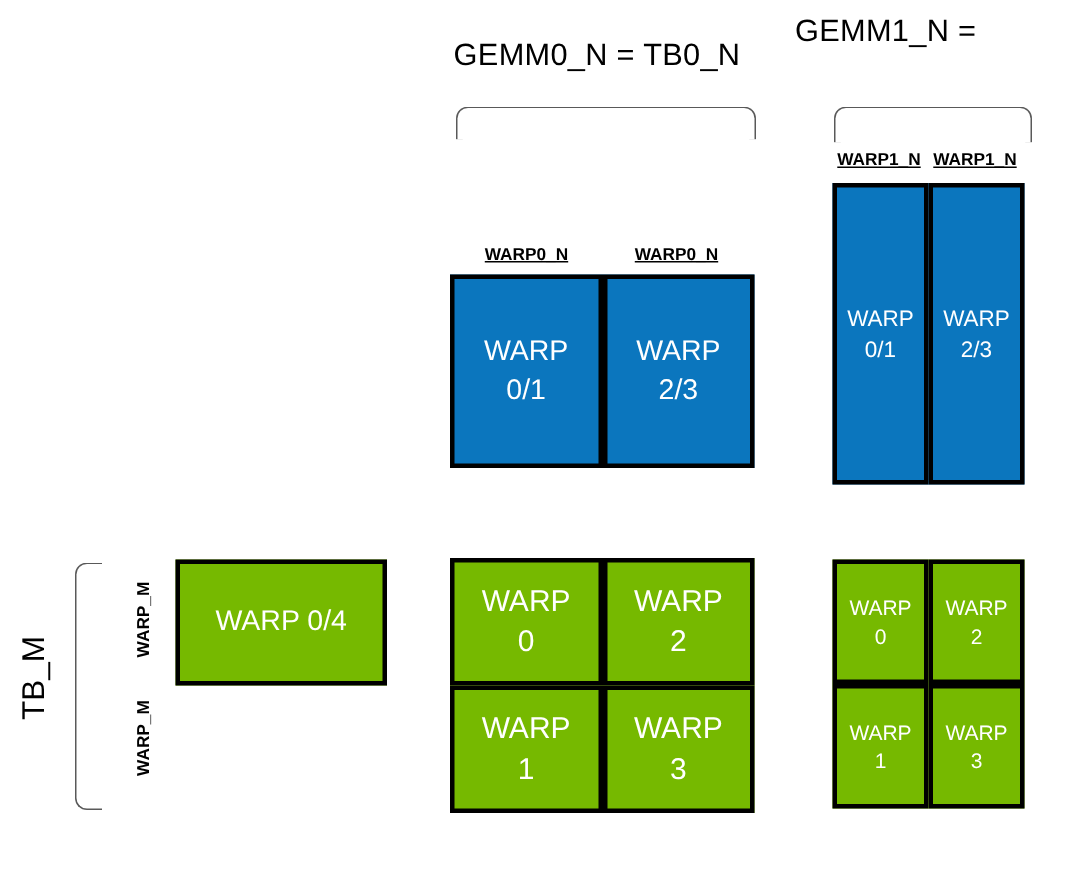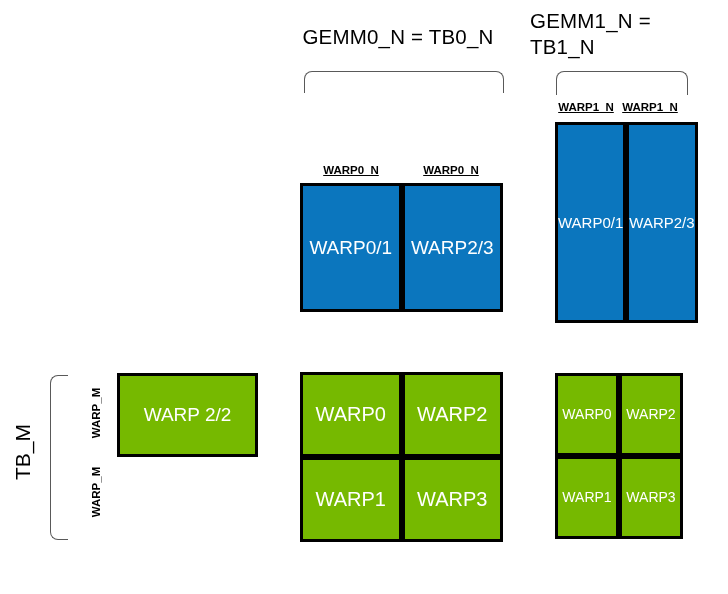--- a/index.html
+++ b/index.html
@@ -26,40 +26,39 @@
   
   .rot{transform:rotate(-90deg);text-align:center;white-space:nowrap;}
   .tbm{left:-17px;top:439px;width:80px;height:26px;font-size:21px;line-height:26px;}
   .warpm{width:60px;height:14px;font-size:11.5px;font-weight:600;line-height:14px;}
   .warpm0{left:66px;top:406px;}
   .warpm1{left:66px;top:485px;}
   
   .box{display:grid;box-sizing:border-box;}
   .cell{
     border:3px solid var(--border);box-sizing:border-box;
-    display:flex;flex-direction:row;align-items:center;justify-content:center;
+    display:flex;flex-direction:column;align-items:center;justify-content:center;
     text-align:center;color:var(--cell_text);
   }
   .blue .cell{background:var(--blue);}
   .green .cell{background:var(--green);}
   .blue-wide{left:300px;top:183px;width:203px;height:129px;grid-template-columns:1fr 1fr;font-size:19px;line-height:26px;}
   .blue-tall{left:555px;top:122px;width:128px;height:201px;grid-template-columns:1fr 1fr;font-size:15px;line-height:21px;}
   .green-left{left:117px;top:373px;width:141px;height:168px;grid-template-rows:1fr 1fr;font-size:19px;}
   .green-mid{left:300px;top:372px;width:203px;height:170px;grid-template-columns:1fr 1fr;grid-template-rows:1fr 1fr;font-size:20px;line-height:27px;}
   .green-right{left:555px;top:373px;width:128px;height:166px;grid-template-columns:1fr 1fr;grid-template-rows:1fr 1fr;font-size:14px;line-height:19px;}
 </style>
 </head>
 <body style="--blue: #0B76BE; --green: #76B900; --border: #000000; --bracket: #595959; --cell_text: #FFFFFF; --label_text: #000000;">
 
 <div class="canvas">
 
   <div class="abs hdr hdr0">GEMM0_N = TB0_N</div>
   <div class="abs hdr hdr1">
     <div>GEMM1_N =</div>
-    <div>TB1_N</div>
   </div>
 
   <div class="abs brace brace-mid"></div>
   <div class="abs brace brace-right"></div>
 
   <div class="abs lbl lbl-w0a">WARP0_N</div>
   <div class="abs lbl lbl-w0b">WARP0_N</div>
   <div class="abs lbl lbl-w1a">WARP1_N</div>
   <div class="abs lbl lbl-w1b">WARP1_N</div>
 
@@ -84,21 +83,21 @@
       <div>WARP</div>
       <div>0/1</div>
     </div>
     <div class="cell">
       <div>WARP</div>
       <div>2/3</div>
     </div>
   </div>
 
   <div class="abs box green green-left">
-    <div class="cell">WARP 2/2</div>
+    <div class="cell">WARP 0/4</div>
   </div>
 
   <div class="abs box green green-mid">
     <div class="cell">
       <div>WARP</div>
       <div>0</div>
     </div>
     <div class="cell">
       <div>WARP</div>
       <div>2</div>

